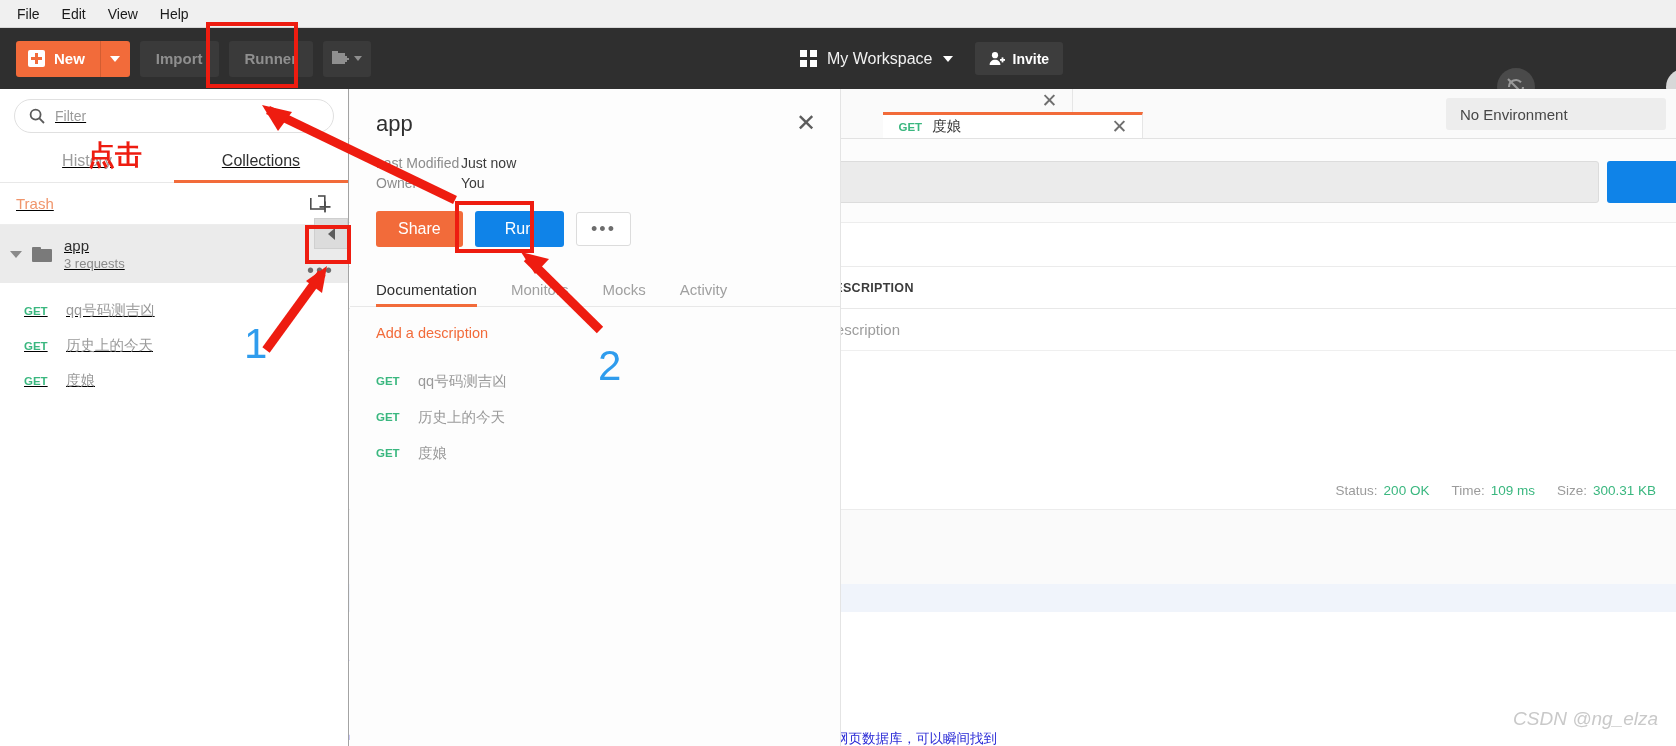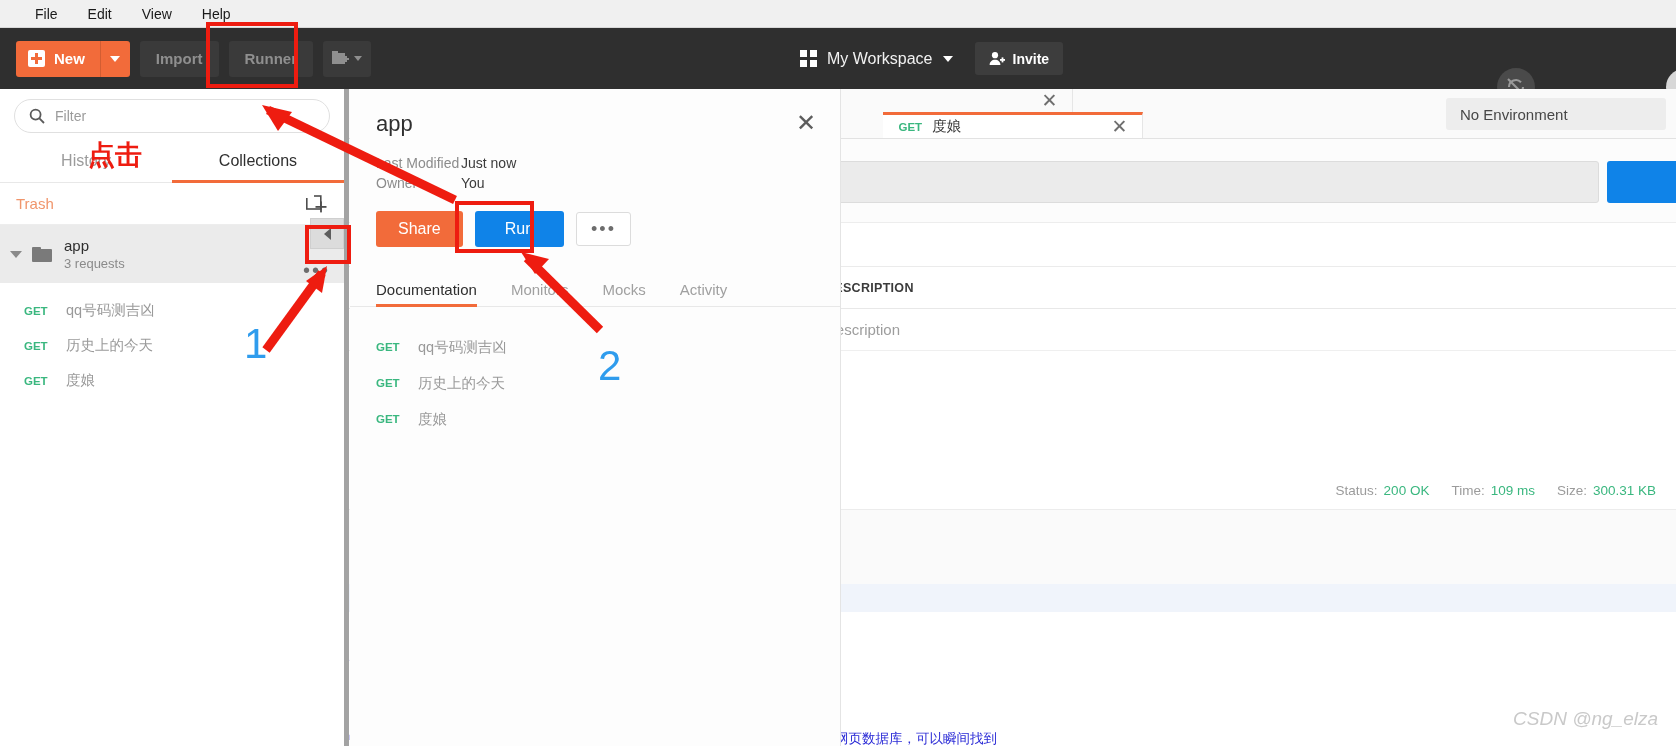--- a/index.html
+++ b/index.html
@@ -10,21 +10,21 @@
     background:#ffffff;
     overflow:hidden;
     position:relative;
     -webkit-font-smoothing:antialiased;
   }
 
   
   #menubar {
     position:absolute; left:0; top:0; width:1676px; height:28px;
     background:#f0f0f0; border-bottom:1px solid #d8d8d8;
-    display:flex; align-items:center; padding-left:26px; gap:12px;
+    display:flex; align-items:center; padding-left:8px; gap:4px;
   }
   #menubar .mi {
     font-size:14px; color:#1a1a1a; padding:3px 9px; border-radius:2px; cursor:default;
   }
 
   
   #appbar {
     position:absolute; left:0; top:28px; width:1676px; height:61px;
     background:#2f2f2f; display:flex; align-items:center;
   }
@@ -77,21 +77,21 @@
     background:#4a4a4a; display:flex; align-items:center; justify-content:center;
   }
   .avatar-edge {
     position:absolute; left:1666px; top:41px; width:36px; height:36px; border-radius:50%;
     background:#d8d8d8;
   }
 
   
   #sidebar {
     position:absolute; left:0; top:89px; width:349px; height:657px;
-    background:#ffffff; border-right:5px solid #a3a3a3;
+    background:#ffffff; border-right:1px solid #a3a3a3;text-decoration:underline;
   }
   #filterwrap { padding:10px 14px 6px 14px; }
   #filterbox {
     height:34px; border:1px solid #e0e0e0; border-radius:17px;
     display:flex; align-items:center; gap:10px; padding:0 14px; background:#fff;
   }
   #filterbox .ph { color:#9b9b9b; font-size:14px; }
   .tabsrow { display:flex; height:44px; border-bottom:1px solid #e8e8e8; }
   .tabsrow .tab {
     flex:1; display:flex; align-items:center; justify-content:center;
@@ -480,20 +480,21 @@
   </div>
 
   <div id="mtabs">
     <span class="mt active">Documentation</span>
     <span class="mt">Monitors</span>
     <span class="mt">Mocks</span>
     <span class="mt">Activity</span>
   </div>
 
 
+  <div id="adddesc">Add a description</div>
 
   <div id="mreqs">
     <div class="mreq">
       <span class="v">GET</span>
       <span class="n">qq号码测吉凶</span>
     </div>
     <div class="mreq">
       <span class="v">GET</span>
       <span class="n">历史上的今天</span>
     </div>

